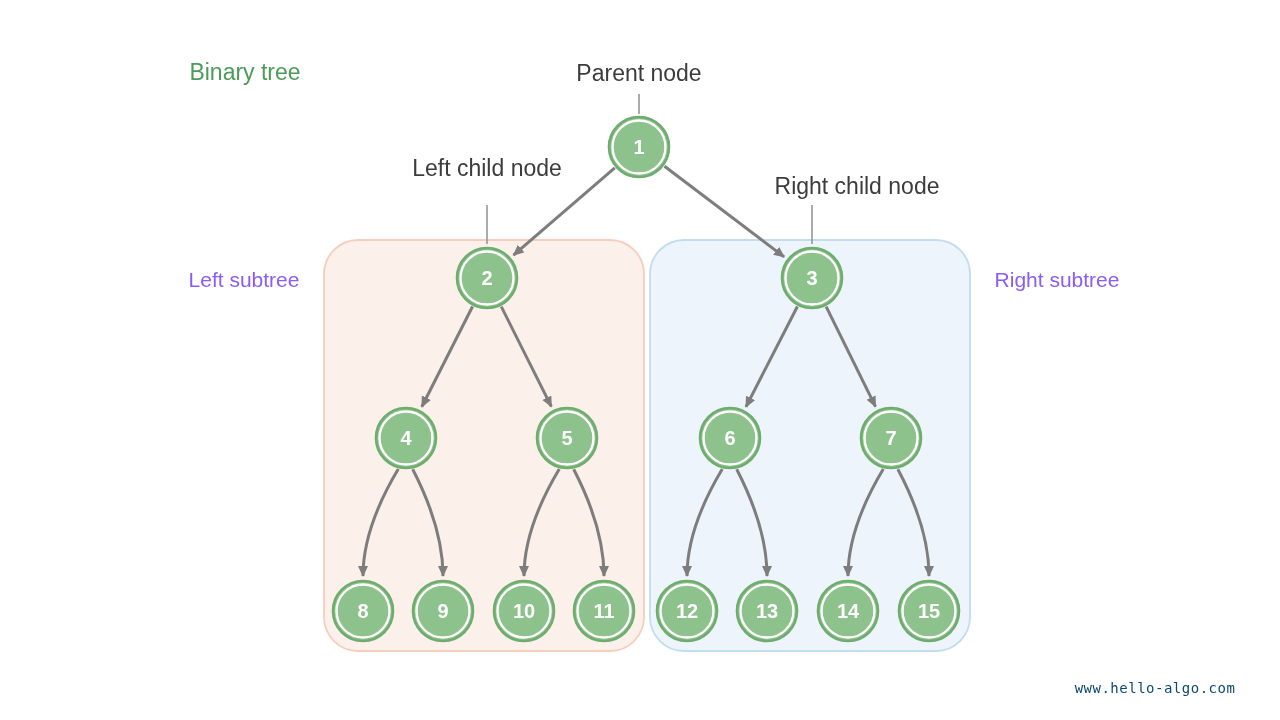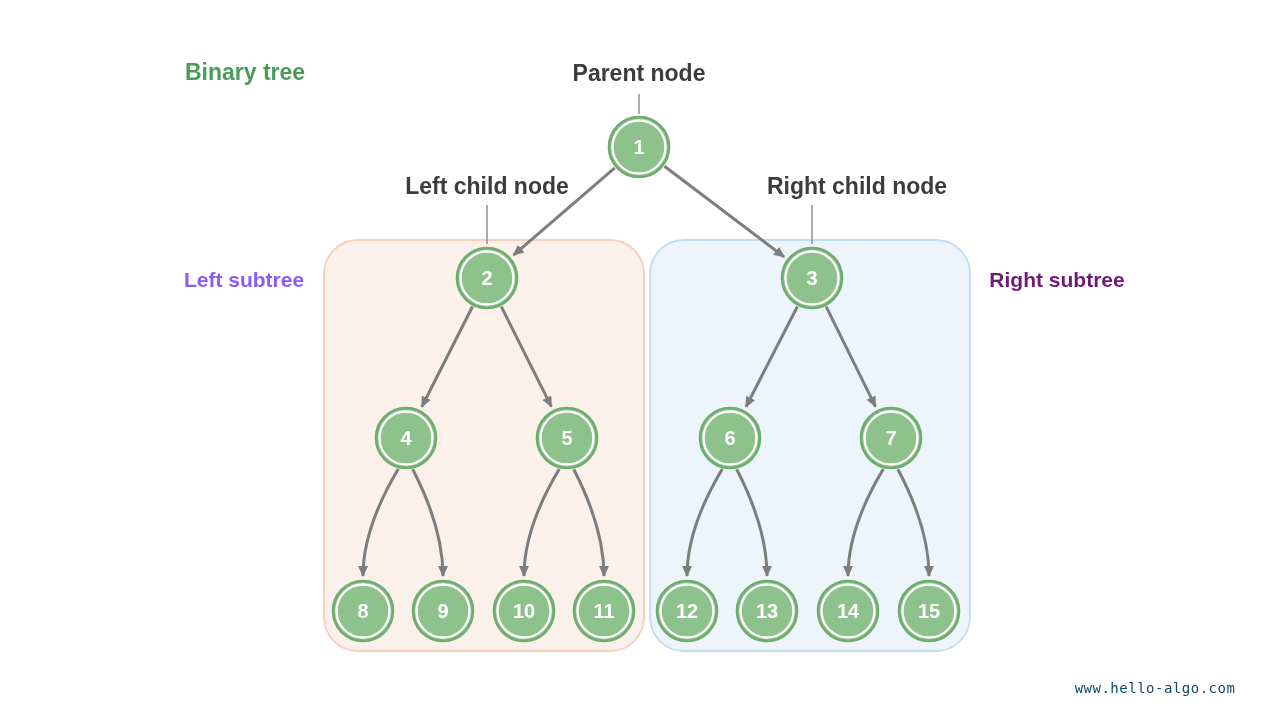--- a/index.html
+++ b/index.html
@@ -4,21 +4,21 @@
 <style>
   html,body{margin:0;padding:0;}
   body{
     width:1280px;height:720px;background:#ffffff;overflow:hidden;
     font-family:"Liberation Sans",sans-serif;position:relative;
   }
   .stage{position:absolute;left:0;top:0;width:1280px;height:720px;}
   #tree-svg{position:absolute;left:0;top:0;}
   .label{
     position:absolute;transform:translate(-50%,-50%);
-    white-space:nowrap;font-weight:700;color:#3C3C3C;line-height:1;
+    white-space:nowrap;font-weight:400;color:#3C3C3C;line-height:1;
   }
   .title{font-size:23px;}
   .callout{font-size:23px;}
   .subtree{font-size:21px;}
   .watermark{
     font-family:"DejaVu Sans Mono",monospace;
     font-weight:400;font-size:14px;letter-spacing:0.5px;
   }
 </style>
 </head>
@@ -133,23 +133,23 @@
           <circle cx="929" cy="611" r="26.5" fill="none" stroke="#FFFFFF" stroke-width="2.4"></circle>
           <text x="929" y="618" text-anchor="middle" fill="#FFFFFF" font-size="20" font-weight="700" font-family="&quot;Liberation Sans&quot;, sans-serif">15</text>
         </g>
       </g>
   </svg>
 
   <div class="label title" style="left: 245px; top: 72px; color: rgb(74, 156, 88);">Binary tree</div>
 
   <div class="label callout" style="left: 639px; top: 73px;">Parent node</div>
 
-  <div class="label callout" style="left: 487px; top: 186px;">Left child node</div>
+  <div class="label callout" style="left: 487px; top: 168px;">Left child node</div>
 
   <div class="label callout" style="left: 812px; top: 186px; margin-left: 45px;">Right child node</div>
 
   <div class="label subtree" style="left: 244px; top: 279px; color: #8b5cf6;">Left subtree</div>
 
-  <div class="label subtree" style="left: 1057px; top: 279px; color: #701a75;">Right subtree</div>
+  <div class="label subtree" style="left: 1057px; top: 279px; color: #8b5cf6;">Right subtree</div>
 
   <div class="label watermark" style="left: 1155px; top: 688px; color: #0c4a6e;">www.hello-algo.com</div>
 
 </div>
 
 </body></html>

